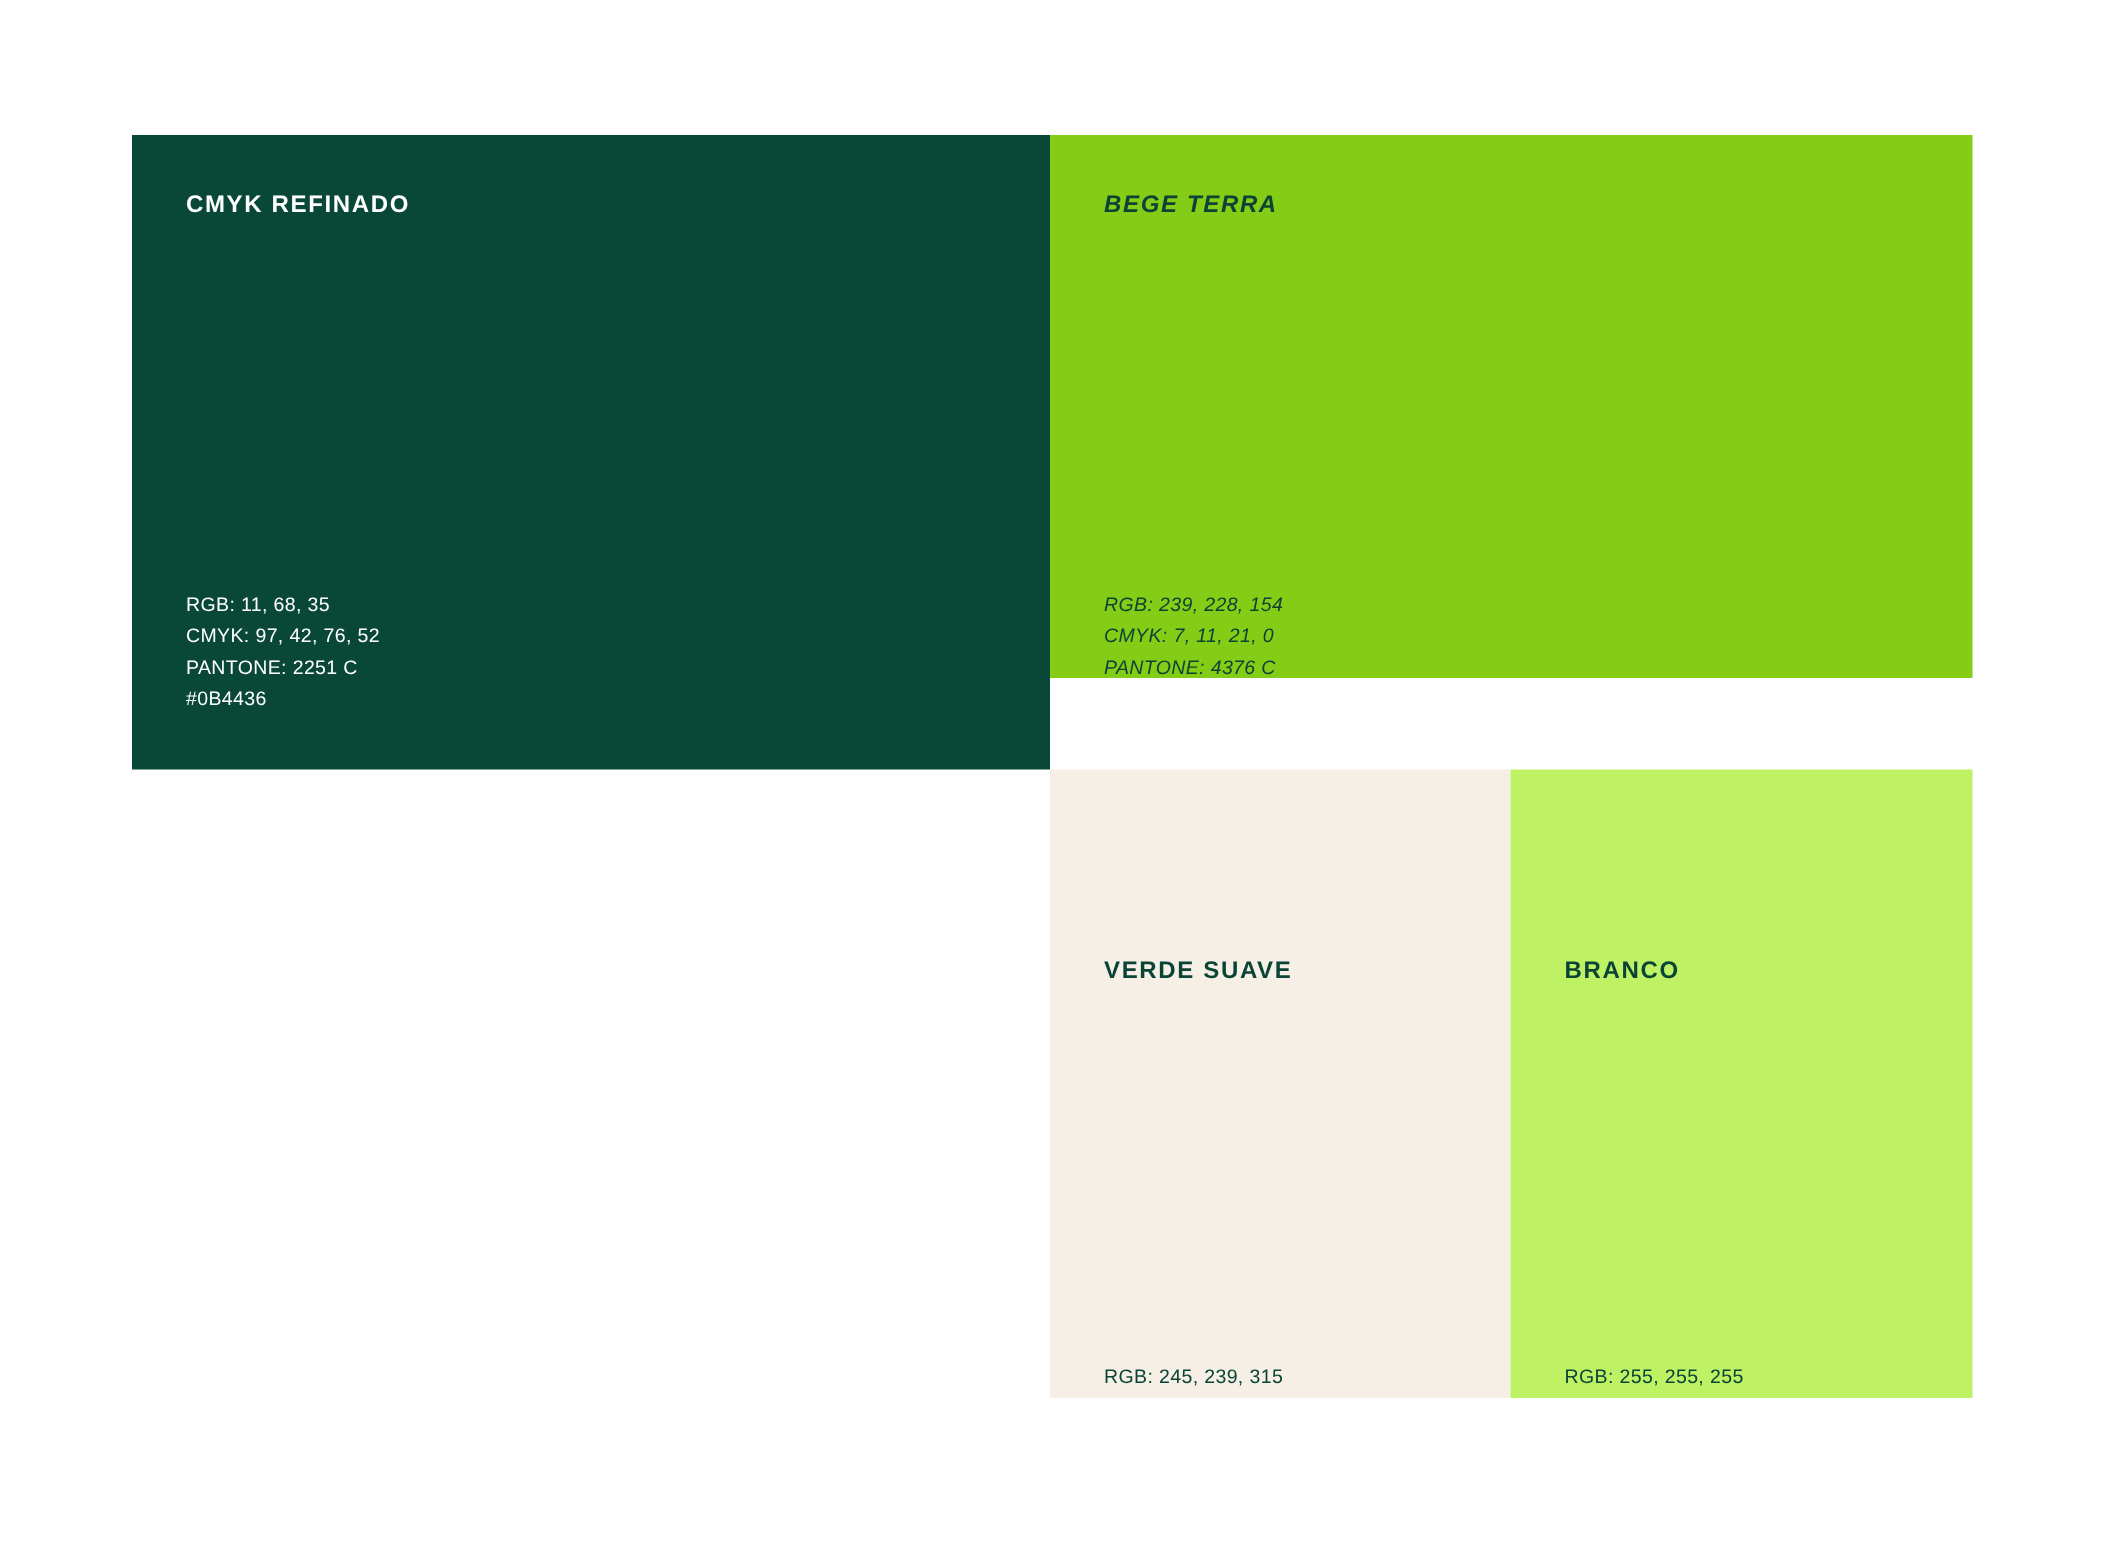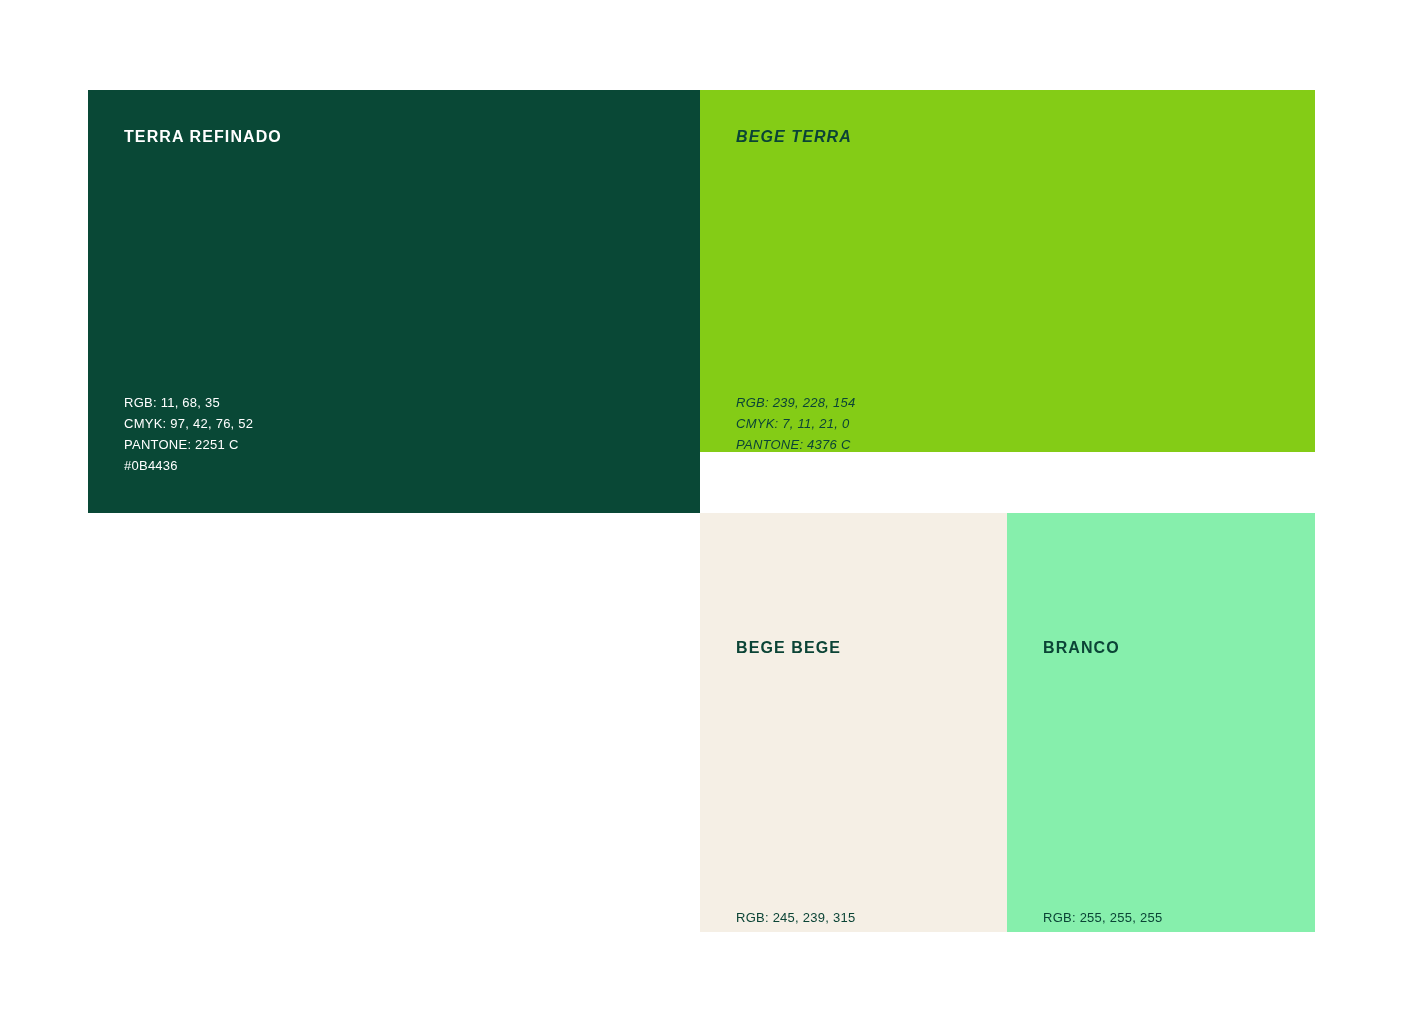--- a/index.html
+++ b/index.html
@@ -59,21 +59,21 @@
     top: 423px;
     width: 307px;
     height: 419px;
     background: #f5efe5;
   }
   .swatch.branco {
     left: 919px;
     top: 423px;
     width: 308px;
     height: 419px;
-    background: #86efac;
+    background: #bef264;
     padding-left: 12px;
   }
 
   .swatch-title {
     position: absolute;
     left: 36px;
     font-size: 16px;
     font-weight: 700;
     letter-spacing: 1.1px;
     line-height: 1;
@@ -115,42 +115,42 @@
   .text-light .swatch-specs { color: #ffffff; }
   .text-dark .swatch-title,
   .text-dark .swatch-specs { color: #0b4436; }
 </style>
 </head>
 <body>
 
 <div class="palette-grid">
 
   <div class="swatch verde-refinado text-light">
-    <span class="swatch-title">TERRA REFINADO</span>
+    <span class="swatch-title">CMYK REFINADO</span>
     <div class="swatch-specs">
       <span class="spec-line">RGB: 11, 68, 35</span>
       <span class="spec-line">CMYK: 97, 42, 76, 52</span>
       <span class="spec-line">PANTONE: 2251 C</span>
       <span class="spec-line">#0B4436</span>
     </div>
   </div>
 
   <div class="swatch bege-terra text-dark">
     <span class="swatch-title">BEGE TERRA</span>
     <div class="swatch-specs">
       <span class="spec-line">RGB: 239, 228, 154</span>
       <span class="spec-line">CMYK: 7, 11, 21, 0</span>
       <span class="spec-line">PANTONE: 4376 C</span>
       <span class="spec-line">#EFE4D1</span>
     </div>
   </div>
 
 
   <div class="swatch bege-suave text-dark">
-    <span class="swatch-title">BEGE BEGE</span>
+    <span class="swatch-title">VERDE SUAVE</span>
     <div class="swatch-specs">
       <span class="spec-line">RGB: 245, 239, 315</span>
       <span class="spec-line">CMYK: 4, 7, 12, 0</span>
 
     </div>
   </div>
 
   <div class="swatch branco text-dark">
     <span class="swatch-title">BRANCO</span>
     <div class="swatch-specs">

